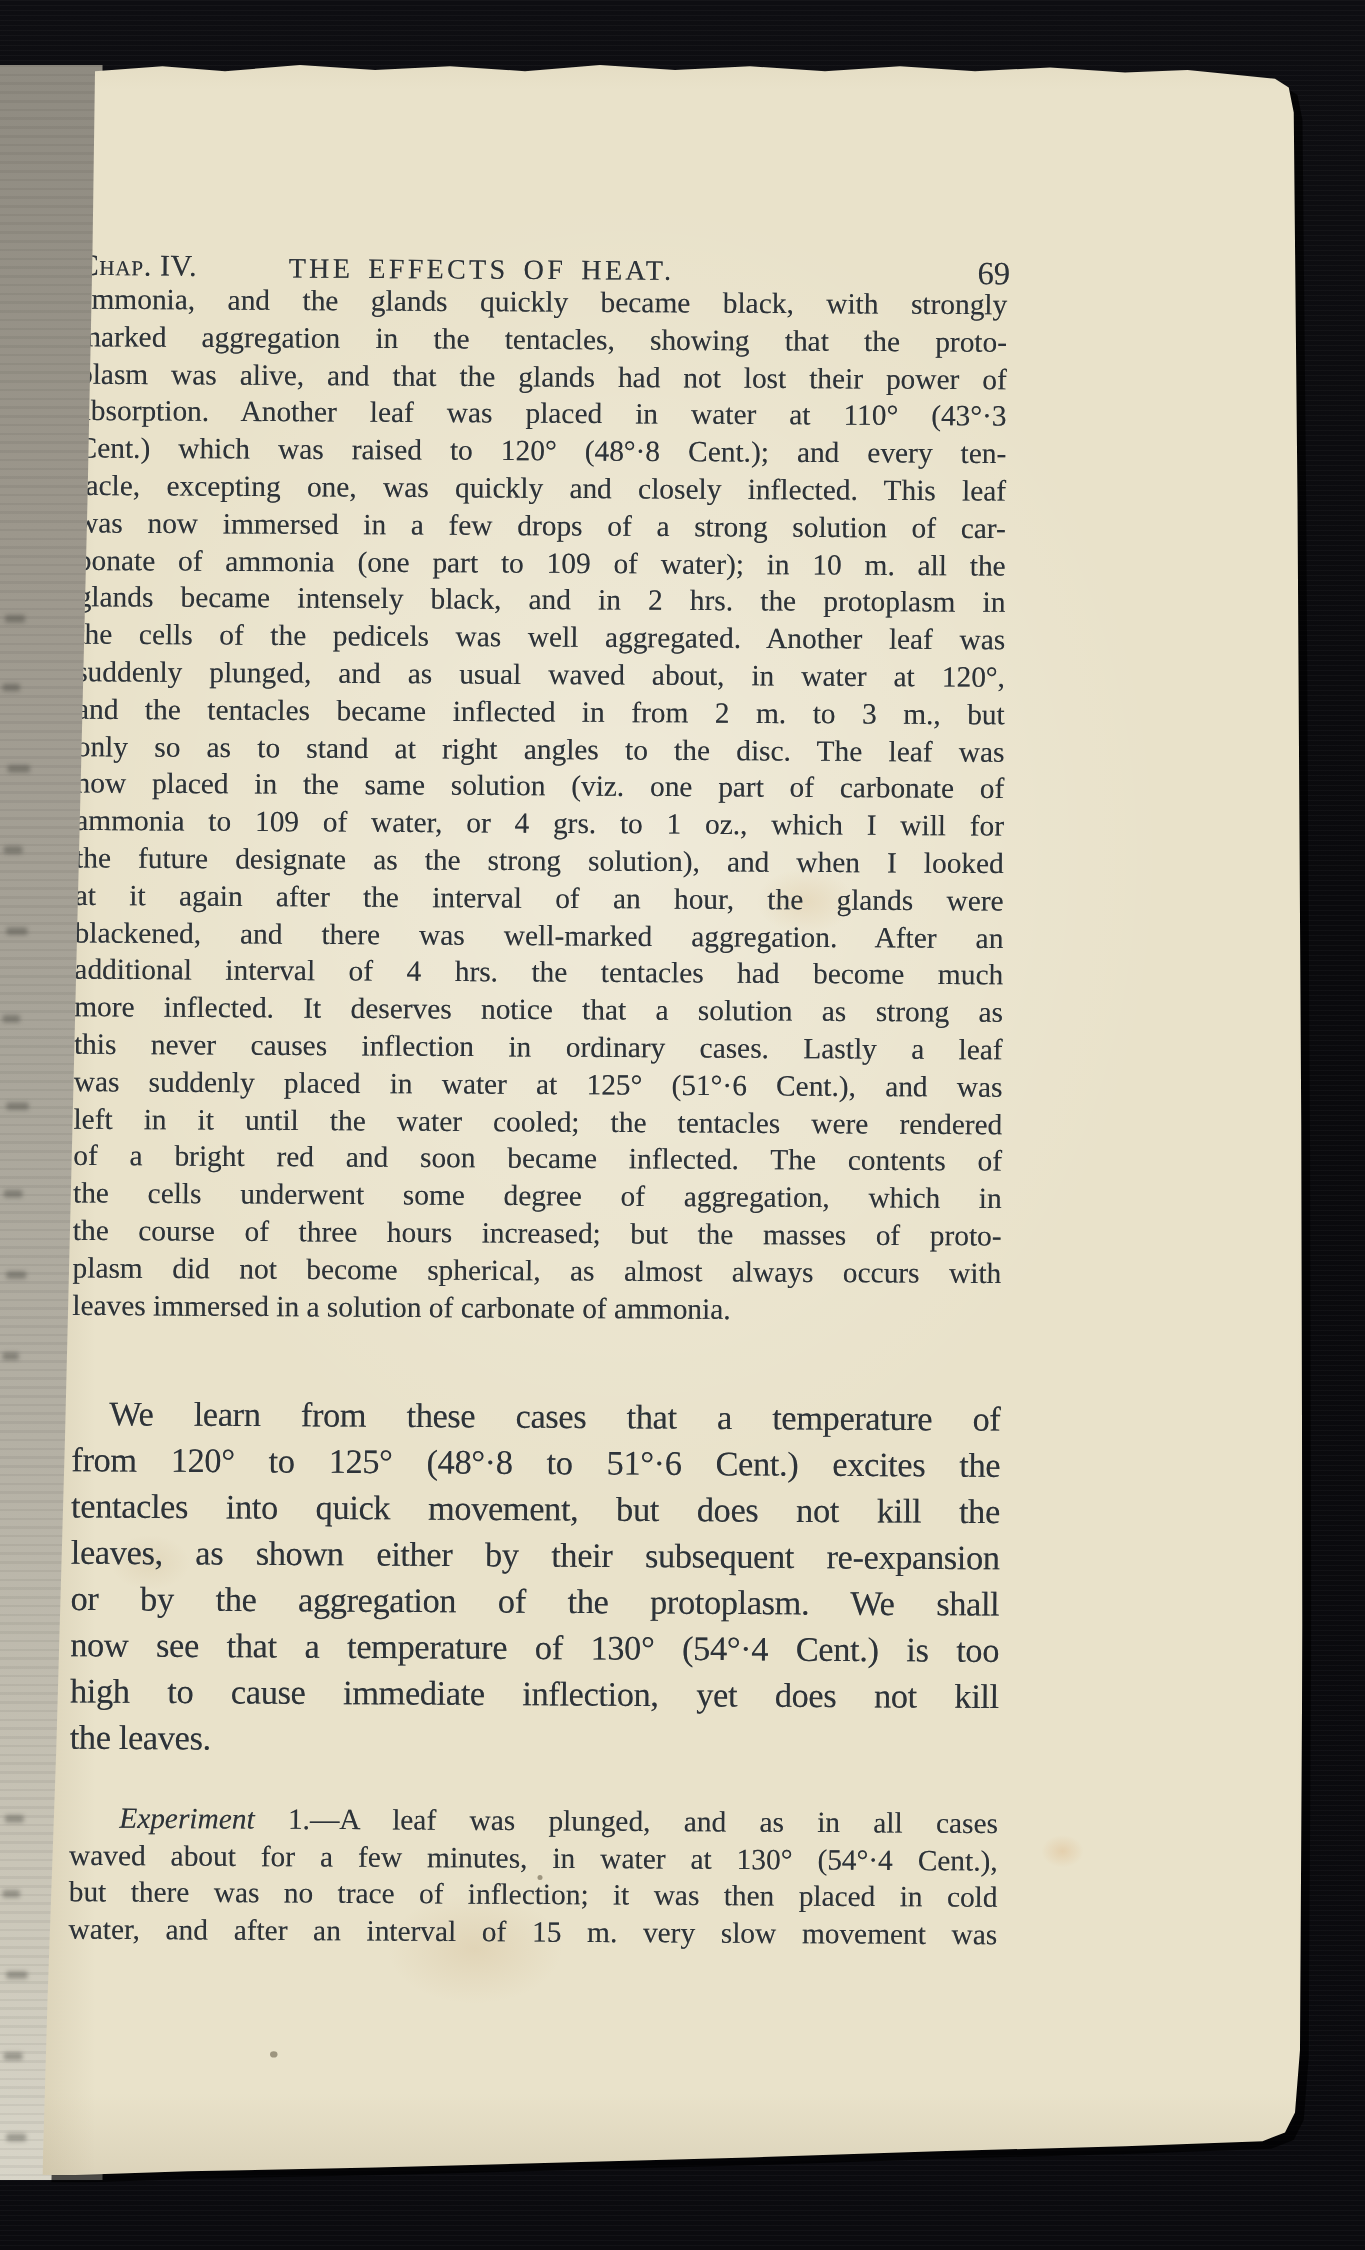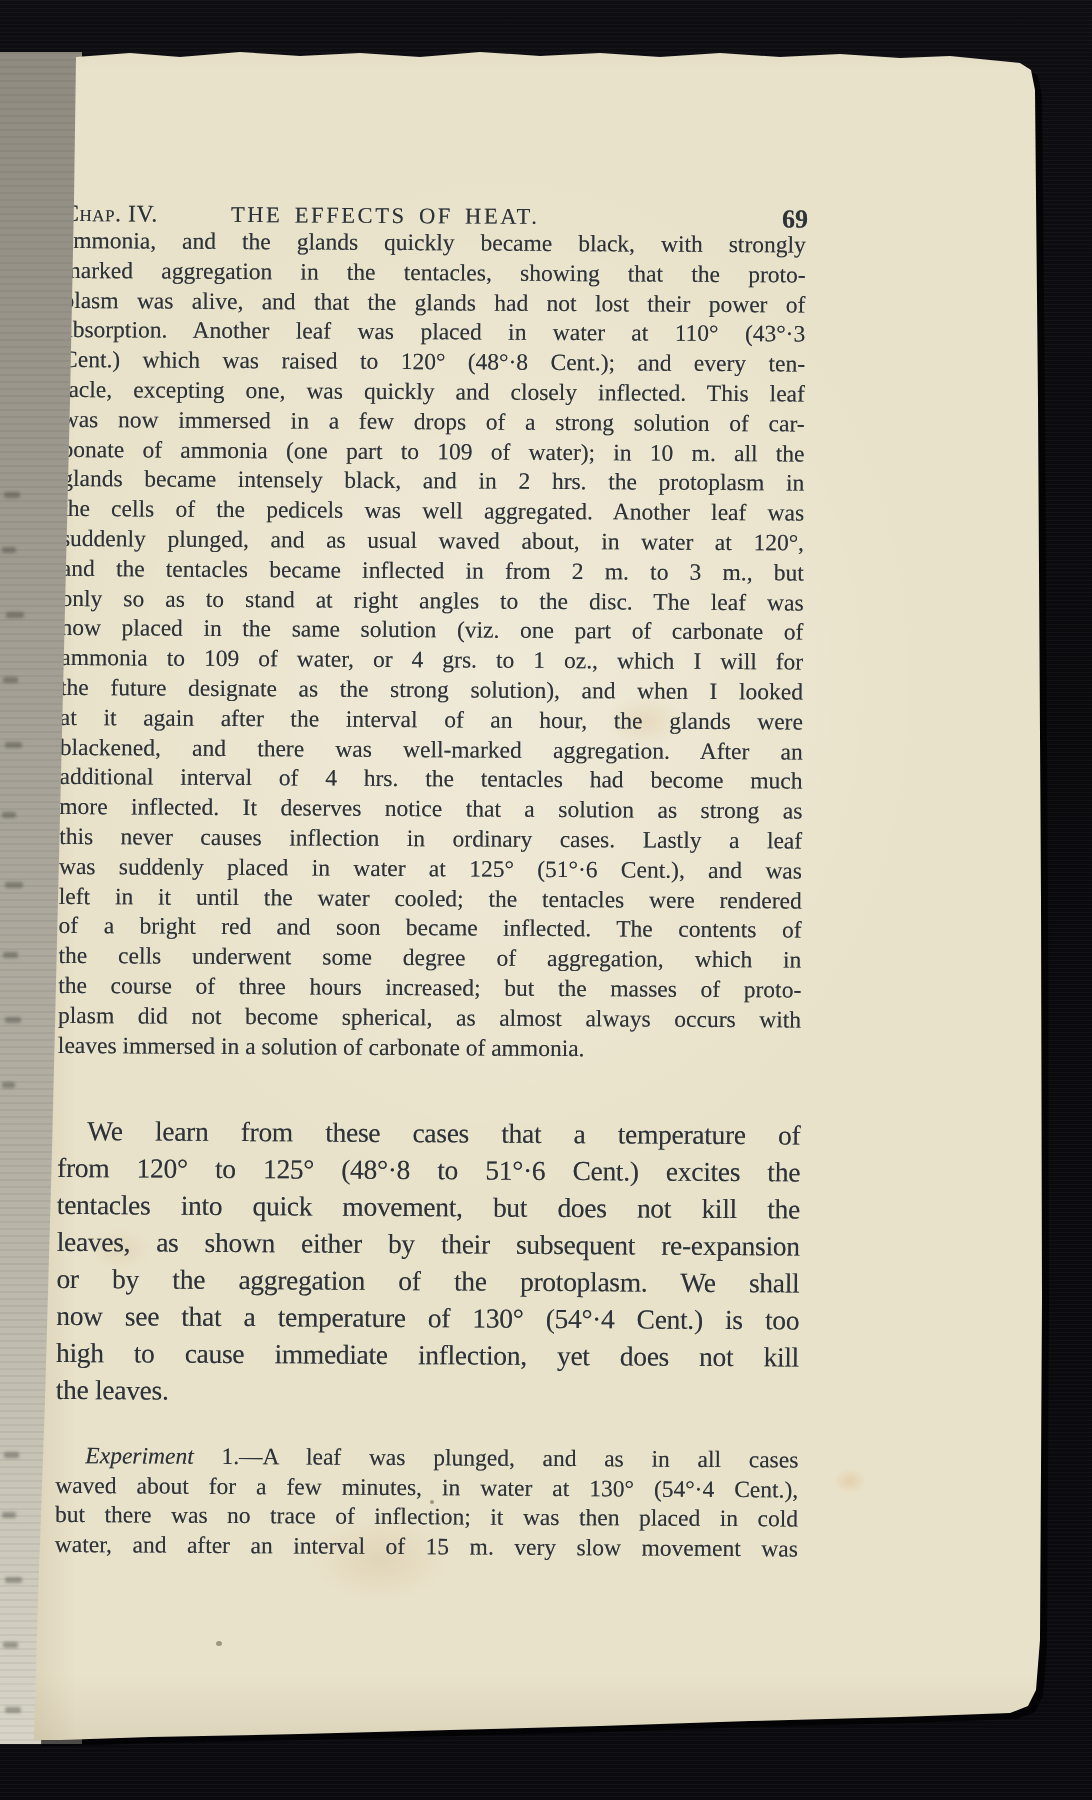--- a/index.html
+++ b/index.html
@@ -64,32 +64,32 @@
 
   
   .content{
     position:absolute;inset:0;color:#2d3339;
     transform:rotate(0.35deg);transform-origin:64px 210px;
     text-shadow:0 0 0.5px rgba(45,51,57,0.55);
   }
   .running-head{position:absolute;top:200px;left:0;width:100%;height:36px;font-size:24px;}
   .chap{position:absolute;left:63px;top:0;font-variant:small-caps;letter-spacing:0.5px;}
   .head-title{position:absolute;left:231px;top:1px;font-size:22.5px;letter-spacing:2.6px;word-spacing:4px;}
-  .folio{position:absolute;left:782px;top:0;font-size:26px;font-weight:bold;}
+  .folio{position:absolute;left:782px;top:0;font-size:26px;}
 
   .para{position:absolute;left:63px;width:743px;}
   .para .line{
     text-align:justify;text-align-last:justify;white-space:normal;
   }
   .para .line.no-just{text-align-last:left;}
   .para-1{top:226px;font-size:23.5px;line-height:29.8px;}
   .para-2{top:1112px;font-size:27.5px;line-height:37px;letter-spacing:-0.3px;}
   .para-3{top:1441px;font-size:23.5px;line-height:29.5px;}
   .indent-first .line:first-child{text-indent:30px;}
-  .para i{font-style:italic;}
+  .para i{font-style:italic;margin-left:10px;}
 </style>
 </head>
 <body>
 
 <div class="backdrop"></div>
 
 <div class="edge-strip">
   <div class="gm" style="left:4px;top:440px;width:16px;height:6px;"></div>
   <div class="gm" style="left:2px;top:495px;width:14px;height:6px;"></div>
   <div class="gm" style="left:6px;top:560px;width:18px;height:6px;"></div>

